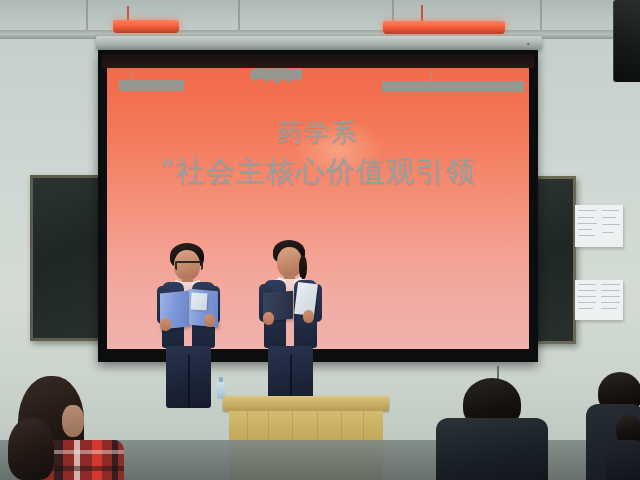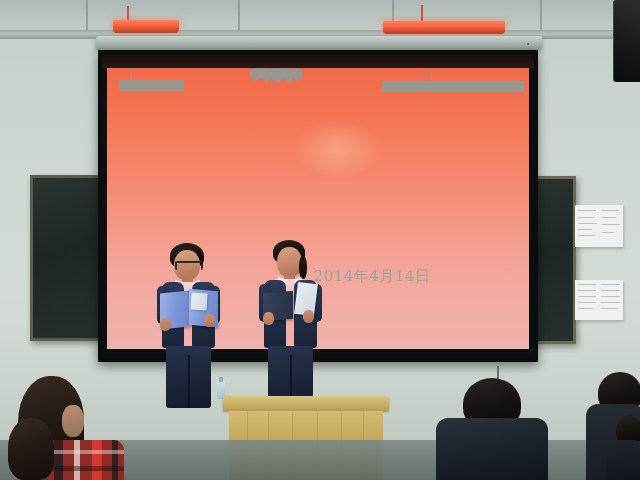--- a/index.html
+++ b/index.html
@@ -312,21 +312,22 @@
 
     <div class="slide">
       <div class="slide-glow"></div>
 
       <div class="deco-bar" style="left:12px;top:12px;width:65px;"></div>
       <div class="deco-tick" style="left:24px;top:4px;height:9px;"></div>
       <div class="deco-jag" style="left:143px;top:0px;width:52px;height:17px;"></div>
       <div class="deco-bar" style="left:275px;top:13px;width:142px;"></div>
       <div class="deco-tick" style="left:324px;top:4px;height:10px;"></div>
 
-      <div class="slide-date">2014年4月14日</div>
+      <div class="slide-text line1">药学系</div>
+      <div class="slide-text line2">“社会主核心价值观引领</div>
     </div>
   </div>
 
   <div class="person">
     <div class="hair" style="left:170px;top:243px;width:34px;height:26px;"></div>
     <div class="head" style="left:174px;top:250px;width:26px;height:30px;"></div>
     <div class="glasses" style="left:175px;top:261px;width:24px;height:7px;"></div>
     <div class="neck" style="left:182px;top:277px;width:11px;height:8px;"></div>
 
     <div class="shirt" style="left:172px;top:282px;width:32px;height:26px;"></div>

